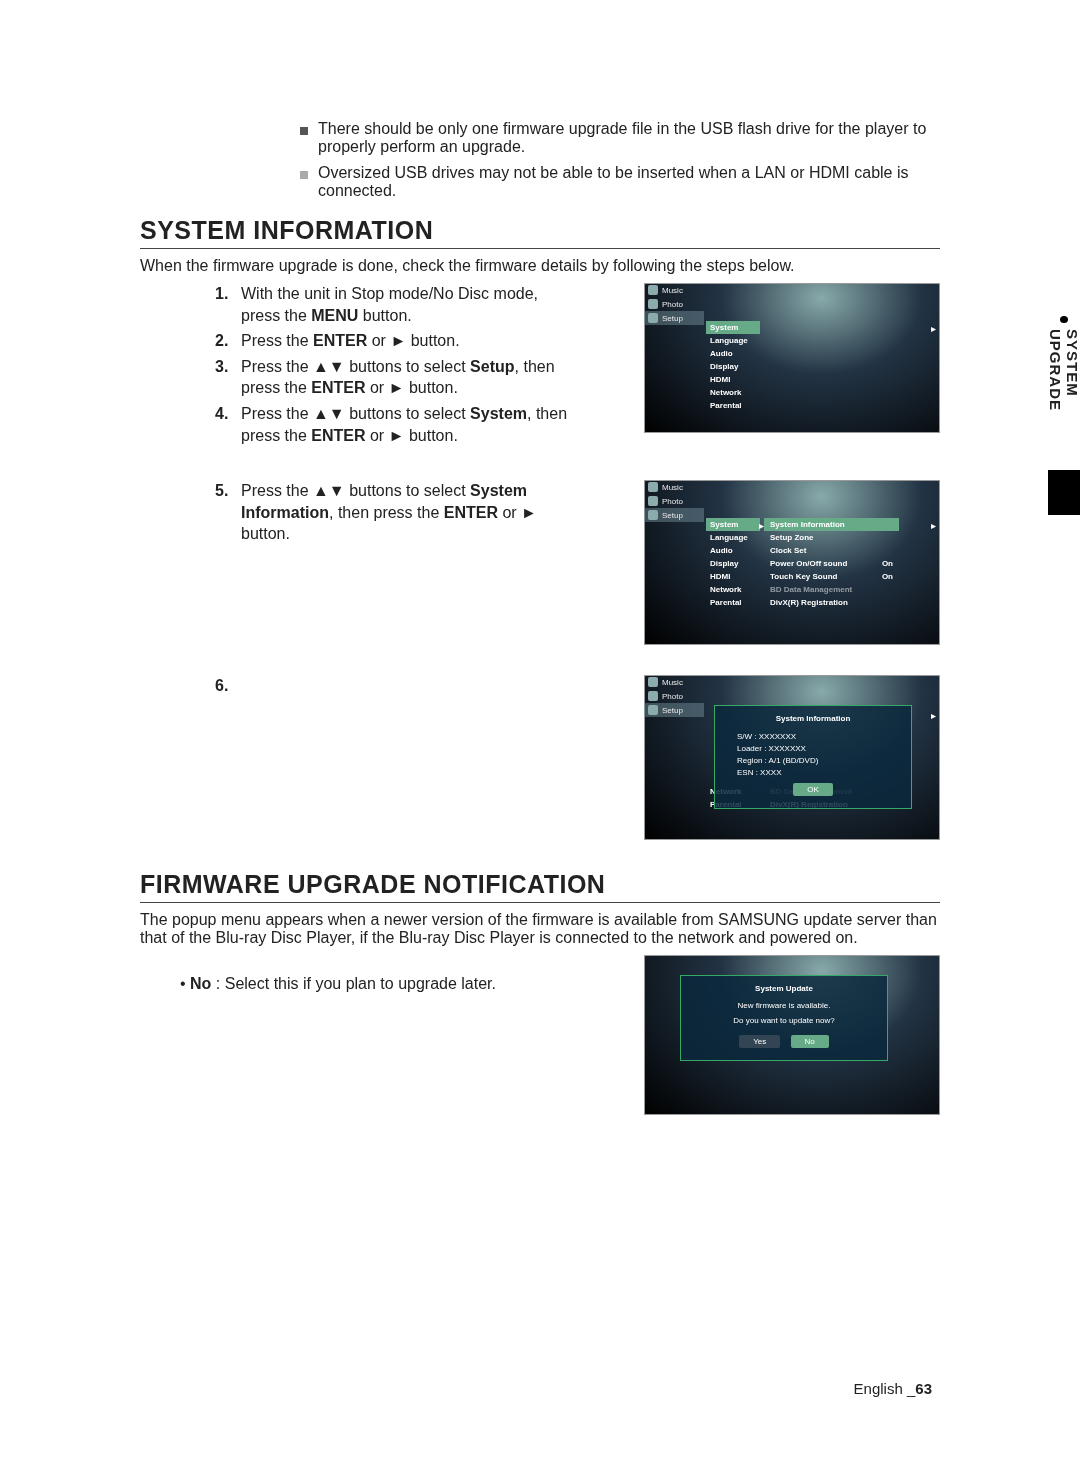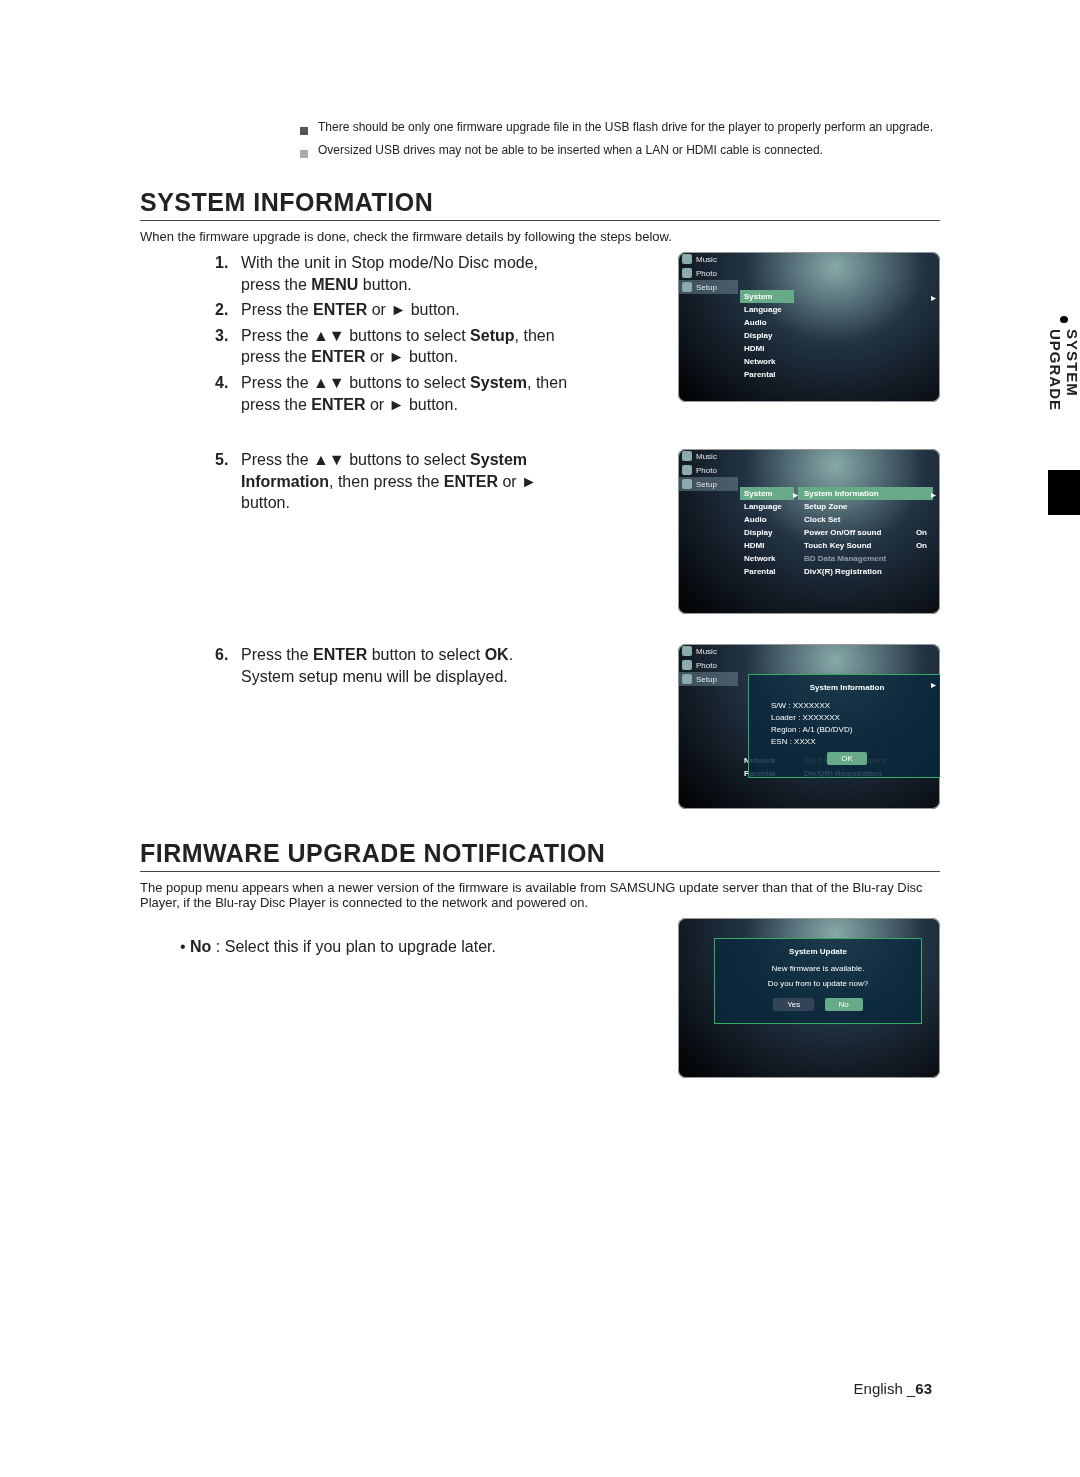--- a/index.html
+++ b/index.html
@@ -38,43 +38,43 @@
     padding-top:6px;
   }
   .side-tab .dot {
     display:inline-block; width:8px;height:8px;border-radius:50%;background:#000;margin-bottom:6px;
   }
   .side-tab .blackbar {
     position:absolute; bottom:0; width:100%; height:45px; background:#000;
   }
 
   .bullet-list {
-    margin: 0 0 30px 160px;
-    font-size: 12px;
+    margin: 0 0 16px 160px;
+    font-size: 16px;
   }
   .bullet-list .item {
     display:flex;
     margin-bottom: 8px;
   }
   .bullet-list .sq {
     width:8px;height:8px;margin:7px 10px 0 0;flex-shrink:0;
   }
   .sq.dark { background:#555; }
   .sq.light { background:#aaa; }
 
   h1 {
     font-size: 25px;
     font-weight: bold;
     letter-spacing: 0.5px;
     margin: 12px 0 2px 0;
     border-bottom: 1px solid #444;
     padding-bottom: 3px;
   }
   .intro {
-    font-size: 13px;
+    font-size: 16px;
     margin: 8px 0 8px 0;
   }
   .steps {
     margin-left: 75px;
   }
   .step-row {
     display:flex;
     align-items:flex-start;
     margin-bottom: 4px;
   }
@@ -87,24 +87,24 @@
   .step-text { width: 360px; font-size:16px; line-height:1.35;}
   .num {
     font-weight: bold;
     width: 26px;
     flex-shrink:0;
   }
   strong { font-weight: bold; }
 
   
   .tv {
-    width: 262px;
+    width: 296px;
     height: 150px;
     background: radial-gradient(ellipse at 60% 10%, #8aa 0%, #234 40%, #000 100%);
-    border-radius: 8px;
+    border-radius: 2px;
     position: relative;
     color:#fff;
     font-size: 8px;
     font-family: Arial, sans-serif;
     overflow:hidden;
     box-shadow: 0 0 0 1px #999 inset;
     text-decoration: underline;
   }
   .tv.tall { height:165px;}
   .tv .sidebar {
@@ -299,24 +299,20 @@
       </div>
       <div class="nav">▸</div>
       <div class="nav2" style="left:115px;right:auto;top:40px;">▸</div>
     </div>
   </div>
 
   <div class="step-block">
     <div class="steps step-text">
       <div class="step-row">
         <span class="num">6.</span>
-        <span>
-          <span>Press the </span><strong>ENTER</strong><span> button to select </span><strong>OK</strong><span>.</span><br>
-          <span>System setup menu will be displayed.</span>
-        </span>
       </div>
     </div>
     <div class="tv tall tv-wrap-right">
       <div class="sidebar">
         <div class="sbitem">
             <span class="sicon"></span>
             <span>Music</span>
           </div>
         <div class="sbitem">
             <span class="sicon"></span>
@@ -358,21 +354,21 @@
 
   <div class="step-block">
     <div class="bottom-list" style="width:360px;">
       <div class="bi">• <strong>No</strong><span> : Select this if you plan to upgrade later.</span></div>
     </div>
 
     <div class="tv tv-wrap-right" style="height:160px;">
       <div class="popup" style="left:36px; top:20px; width:190px;">
         <div class="title">System Update</div>
         <div class="body">New firmware is available.</div>
-        <div class="body">Do you from to update now?</div>
+        <div class="body">Do you want to update now?</div>
         <div>
           <span class="btn">Yes</span>
           <span class="btn sel">No</span>
         </div>
       </div>
     </div>
   </div>
 
 </div>
 

